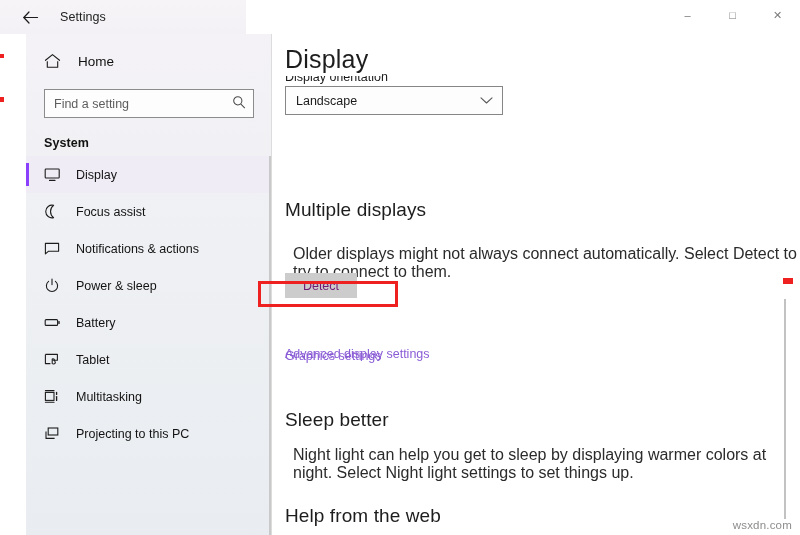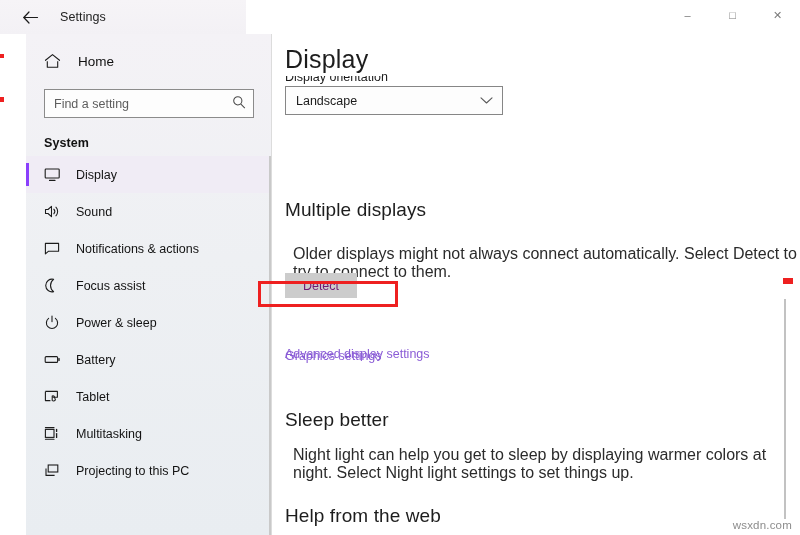--- a/index.html
+++ b/index.html
@@ -389,47 +389,37 @@
         <div class="nav-item selected">
           <span class="glyph">
             <svg width="17" height="15" viewBox="0 0 17 15" fill="none">
               <rect x="1.2" y="2" width="14" height="9" rx="0.8" stroke="#1c1c1c" stroke-width="1.1" fill="none"></rect>
               <path d="M5.5 13.4 H11" stroke="#1c1c1c" stroke-width="1.1" stroke-linecap="round"></path>
             </svg>
           </span>
           <span class="label">Display</span>
         </div>
 
-        <div class="nav-item">
-          <span class="glyph">
-            <svg width="17" height="15" viewBox="0 0 17 15" fill="none">
-              <path d="M1.5 5.5 H4 L7.5 2.3 V12.7 L4 9.5 H1.5 Z" stroke="#1c1c1c" stroke-width="1.05" fill="none" stroke-linejoin="round"></path>
-              <path d="M9.8 5.2 A3.4 3.4 0 0 1 9.8 9.8" stroke="#1c1c1c" stroke-width="1.05" fill="none" stroke-linecap="round"></path>
-              <path d="M11.9 3.2 A6.2 6.2 0 0 1 11.9 11.8" stroke="#1c1c1c" stroke-width="1.05" fill="none" stroke-linecap="round"></path>
-            </svg>
-          </span>
-          <span class="label">Sound</span>
+
+        <div class="nav-item">
+          <span class="glyph">
+            <svg width="17" height="15" viewBox="0 0 17 15" fill="none">
+              <path d="M9.6 1.4 A6.3 6.3 0 1 0 9.6 13.6 A7.6 7.6 0 0 1 9.6 1.4 Z" stroke="#1c1c1c" stroke-width="1.1" fill="none" stroke-linejoin="round"></path>
+            </svg>
+          </span>
+          <span class="label">Focus assist</span>
         </div>
 
         <div class="nav-item">
           <span class="glyph">
             <svg width="17" height="15" viewBox="0 0 17 15" fill="none">
               <path d="M1.4 2.4 H14.6 V10.2 H4.6 L1.4 12.9 Z" stroke="#1c1c1c" stroke-width="1.1" fill="none" stroke-linejoin="round"></path>
             </svg>
           </span>
           <span class="label">Notifications &amp; actions</span>
-        </div>
-
-        <div class="nav-item">
-          <span class="glyph">
-            <svg width="17" height="15" viewBox="0 0 17 15" fill="none">
-              <path d="M9.6 1.4 A6.3 6.3 0 1 0 9.6 13.6 A7.6 7.6 0 0 1 9.6 1.4 Z" stroke="#1c1c1c" stroke-width="1.1" fill="none" stroke-linejoin="round"></path>
-            </svg>
-          </span>
-          <span class="label">Focus assist</span>
         </div>
 
         <div class="nav-item">
           <span class="glyph">
             <svg width="17" height="15" viewBox="0 0 17 15" fill="none">
               <path d="M4.6 3.4 A5.6 5.6 0 1 0 11.4 3.4" stroke="#1c1c1c" stroke-width="1.1" fill="none" stroke-linecap="round"></path>
               <path d="M8 1 V6.6" stroke="#1c1c1c" stroke-width="1.1" stroke-linecap="round"></path>
             </svg>
           </span>
           <span class="label">Power &amp; sleep</span>

